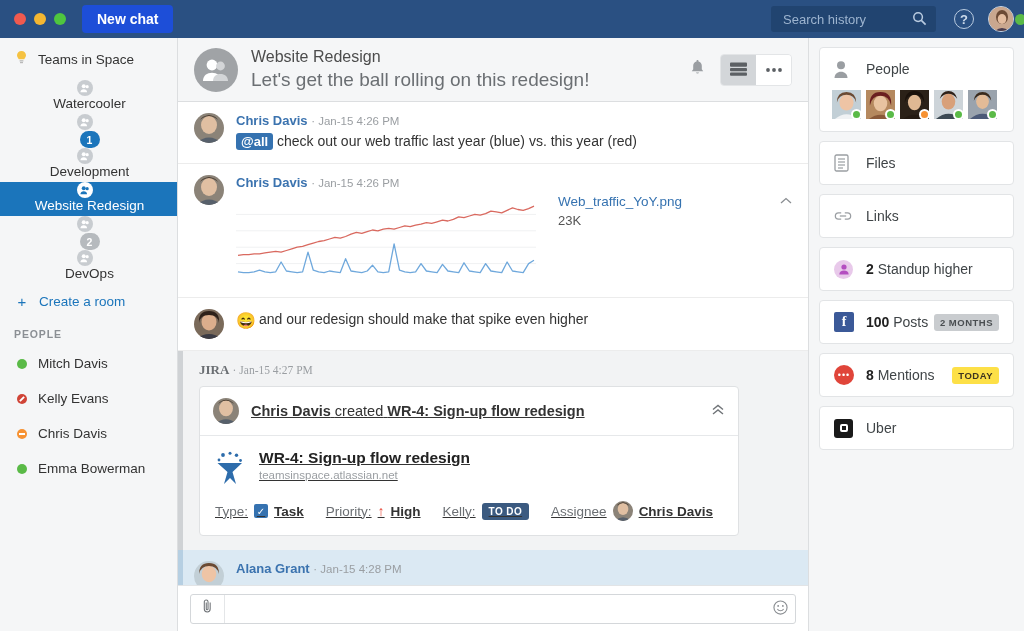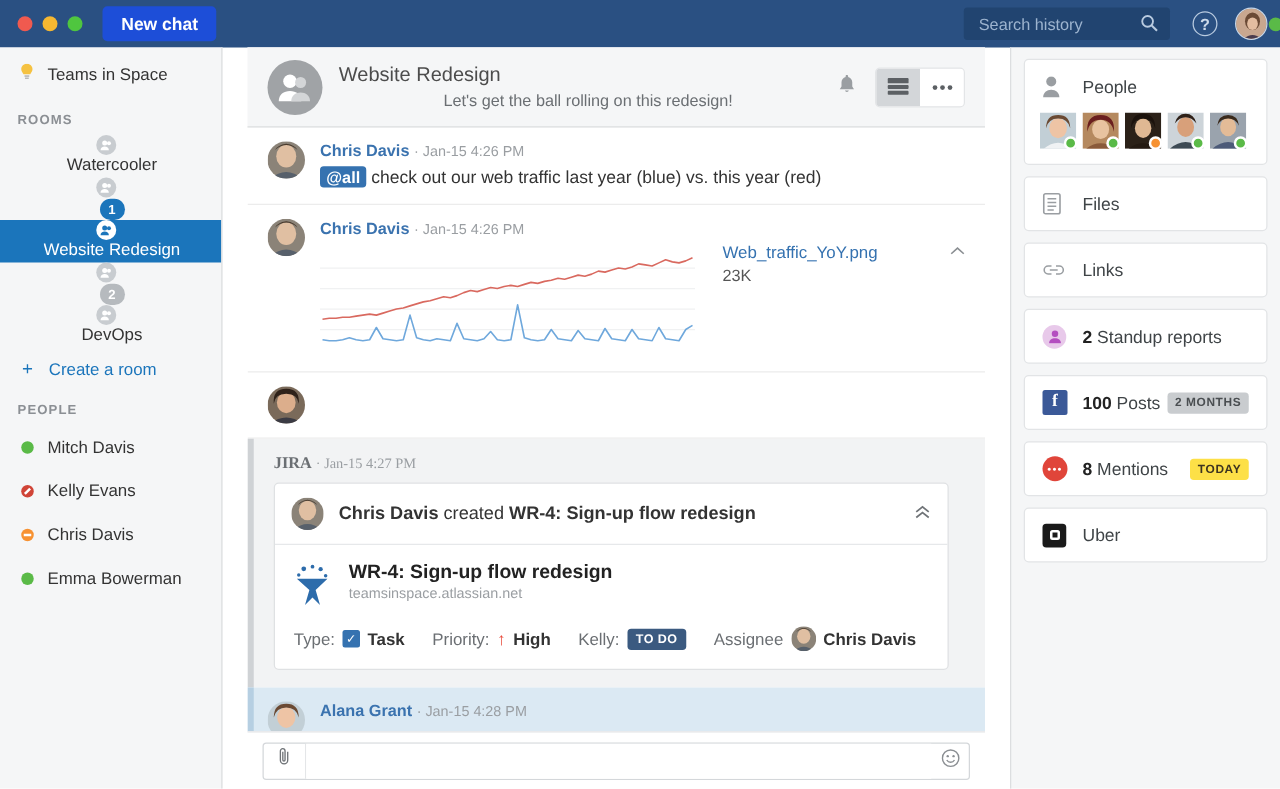--- a/index.html
+++ b/index.html
@@ -41,21 +41,21 @@
   .help-ic { margin-left:18px; width:20px; height:20px; border:1.6px solid #b9cbe0;
     border-radius:50%; color:#cddbeb; font-size:13px; display:flex;
     align-items:center; justify-content:center; font-weight:bold; cursor:pointer;}
   .me-wrap { margin-left:14px; position:relative; width:26px; height:26px; }
   .me-av { width:26px; height:26px; border-radius:50%; overflow:hidden;
            border:1.5px solid #c6d6e8; background:#a98b78; }
   .me-status { position:absolute; right:-12px; top:8px; width:11px; height:11px;
                border-radius:50%; background:#5aba47; }
 
   
-  .body { flex:1; display:flex; min-height:0;gap:20px; }
+  .body { flex:1; display:flex; min-height:0; }
 
   
   .sidebar {
     width:178px; flex:0 0 178px; background:#f5f6f7;
     border-right:1px solid #dcdee0; overflow:hidden;
   }
   .team-row { display:flex; align-items:center; height:42px; padding:0 14px; }
   .bulb { width:14px; margin-right:10px; text-align:center; font-size:13px; color:#f0b429; }
   .team-name { font-size:13.5px; color:#333; }
   .sect-title {
@@ -104,21 +104,21 @@
   
   .center { flex:1; display:flex; flex-direction:column; min-width:0; background:#fff; }
   .chat-header {
     height:64px; flex:0 0 64px; background:#f5f6f7; border-bottom:1px solid #dcdee0;
     display:flex; align-items:center; padding:0 16px;
   }
   .ch-avatar { width:44px; height:44px; border-radius:50%; background:#a0a3a6;
                flex:0 0 44px; display:flex; align-items:center; justify-content:center; }
   .ch-text { margin-left:13px; flex:1; min-width:0; }
   .ch-title { font-size:16px; color:#4c4c4c; font-weight:normal; }
-  .ch-sub { font-size:13px; color:#6b6f73; margin-top:3px;text-align:center; }
+  .ch-sub { font-size:19px; color:#6b6f73; margin-top:3px; }
   .ch-actions { display:flex; align-items:center; gap:0; }
   .bell { font-size:17px; color:#9a9ea2; margin-right:15px; cursor:pointer; }
   .seg { display:flex; border-radius:4px; overflow:hidden; border:1px solid #e3e5e7; }
   .seg div { width:35px; height:30px; display:flex; align-items:center;
              justify-content:center; cursor:pointer; background:#fff; }
   .seg div.on { background:#d3d6d9; }
 
   .messages { flex:1; overflow:hidden; }
   .msg { display:flex; padding:11px 16px 11px 16px; border-bottom:1px solid #ececec; }
   .msg .avatar { width:30px; height:30px; border-radius:50%; flex:0 0 30px;
@@ -138,21 +138,21 @@
   .att-size { color:#555; font-size:13px; margin-top:4px; }
   .att-chev { color:#8a8e92; font-size:12px; padding-left:8px; cursor:pointer; }
 
   .emoji { font-size:16px; vertical-align:-2px; margin-right:3px; }
 
   
   .jira-block { background:#f2f3f4; border-left:5px solid #cfd2d5; padding:11px 16px 14px 16px; }
   .jira-head { font-size:13px; margin-bottom:8px;font-family:Liberation Serif, serif; }
   .jira-name { color:#6b6f73; font-weight:bold; font-size:13px; }
   .jira-card { background:#fff; border:1px solid #dfe1e3; border-radius:4px;
-               max-width:540px; }
+               max-width:540px;text-decoration:underline; }
   .jc-top { display:flex; align-items:center; padding:11px 13px;
             border-bottom:1px solid #e6e8ea; }
   .jc-top .av { width:26px; height:26px; border-radius:50%; overflow:hidden;
                 flex:0 0 26px; margin-right:12px; }
   .jc-top .txt { flex:1; font-size:14.5px; color:#333; }
   .jc-top .txt b { font-weight:bold; }
   .jc-collapse { color:#707478; font-size:14px; cursor:pointer; }
   .jc-body { padding:13px 15px 14px 15px; }
   .jc-main { display:flex; align-items:flex-start; }
   .jc-logo { width:34px; flex:0 0 34px; margin-right:10px; padding-top:2px; }
@@ -264,21 +264,20 @@
         <span class="bulb">
           <svg width="11" height="14" viewBox="0 0 11 14">
               <path d="M5.5 0C2.9 0 1 2 1 4.3c0 1.8 1.3 2.9 1.8 4h5.4c.5-1.1 1.8-2.2 1.8-4C10 2 8.1 0 5.5 0z" fill="#f5c242"></path>
               <rect x="3.6" y="9.2" width="3.8" height="1.3" fill="#b9b9b9"></rect>
               <rect x="4" y="11" width="3" height="1.2" fill="#b9b9b9"></rect>
             </svg>
         </span>
         <span class="team-name">Teams in Space</span>
       </div>
 
-      <div class="sect-title">ROOMS</div>
       <div>
         <div class="room">
           <span class="ravatar">
               <svg width="10" height="10" viewBox="0 0 12 12">
                 <circle cx="4.5" cy="4" r="2.4" fill="#fff"></circle>
                 <path d="M0.5 11c0-2.4 1.8-3.6 4-3.6s4 1.2 4 3.6z" fill="#fff"></path>
                 <circle cx="8.6" cy="4.4" r="1.9" fill="#fff"></circle>
               </svg>
             </span>
           <span class="rname">Watercooler</span>
@@ -286,20 +285,30 @@
         <div class="room bold">
           <span class="ravatar">
               <svg width="10" height="10" viewBox="0 0 12 12">
                 <circle cx="4.5" cy="4" r="2.4" fill="#fff"></circle>
                 <path d="M0.5 11c0-2.4 1.8-3.6 4-3.6s4 1.2 4 3.6z" fill="#fff"></path>
                 <circle cx="8.6" cy="4.4" r="1.9" fill="#fff"></circle>
               </svg>
             </span>
           <span class="rname">Marketing</span>
           <span class="badge blue">1</span>
+        </div>
+        <div class="room">
+          <span class="ravatar">
+              <svg width="10" height="10" viewBox="0 0 12 12">
+                <circle cx="4.5" cy="4" r="2.4" fill="#fff"></circle>
+                <path d="M0.5 11c0-2.4 1.8-3.6 4-3.6s4 1.2 4 3.6z" fill="#fff"></path>
+                <circle cx="8.6" cy="4.4" r="1.9" fill="#fff"></circle>
+              </svg>
+            </span>
+          <span class="rname">Development</span>
         </div>
         <div class="room active">
           <span class="ravatar">
               <svg width="10" height="10" viewBox="0 0 12 12">
                 <circle cx="4.5" cy="4" r="2.4" fill="#1b75bb"></circle>
                 <path d="M0.5 11c0-2.4 1.8-3.6 4-3.6s4 1.2 4 3.6z" fill="#1b75bb"></path>
                 <circle cx="8.6" cy="4.4" r="1.9" fill="#1b75bb"></circle>
               </svg>
             </span>
           <span class="rname">Website Redesign</span>
@@ -457,20 +466,23 @@
         <div class="msg">
           <div class="avatar">
             <svg width="30" height="30" viewBox="0 0 30 30">
                 <rect width="30" height="30" fill="#7a6a5a"></rect>
                 <ellipse cx="15" cy="13" rx="7.5" ry="8.5" fill="#dcae8c"></ellipse>
                 <path d="M5 14 Q4 2 15 2 Q26 2 25 14 Q24 6 15 6 Q6 6 5 14Z" fill="#2e2119"></path>
                 <path d="M2 30 Q15 20 28 30 Z" fill="#3b3b44"></path>
               </svg>
           </div>
           <div class="content">
+            <div class="m-body">
+              <span class="emoji">😄</span><span>and our redesign should make that spike even higher</span>
+            </div>
           </div>
         </div>
 
         <div class="jira-block">
           <div class="jira-head">
             <span class="jira-name">JIRA</span>
             <span class="m-time"> · <span>Jan-15 4:27 PM</span></span>
           </div>
           <div class="jira-card">
             <div class="jc-top">
@@ -670,21 +682,21 @@
       <div class="card">
         <div class="card-row">
           <span class="card-ic">
             <span class="standup-ic">
                 <svg width="12" height="12" viewBox="0 0 12 12">
                   <circle cx="6" cy="4" r="2.6" fill="#b44ec0"></circle>
                   <path d="M1.3 11.5c0-2.6 2-4 4.7-4s4.7 1.4 4.7 4z" fill="#b44ec0"></path>
                 </svg>
               </span>
           </span>
-          <span class="card-label"><b>2</b> <span>Standup reports</span></span>
+          <span class="card-label"><b>2</b> <span>Standup higher</span></span>
         </div>
       </div>
 
       <div class="card">
         <div class="card-row">
           <span class="card-ic">
             <span class="fb">f</span>
           </span>
           <span class="card-label"><b>100</b> <span>Posts</span></span>
           <span class="pill gray">2 MONTHS</span>

